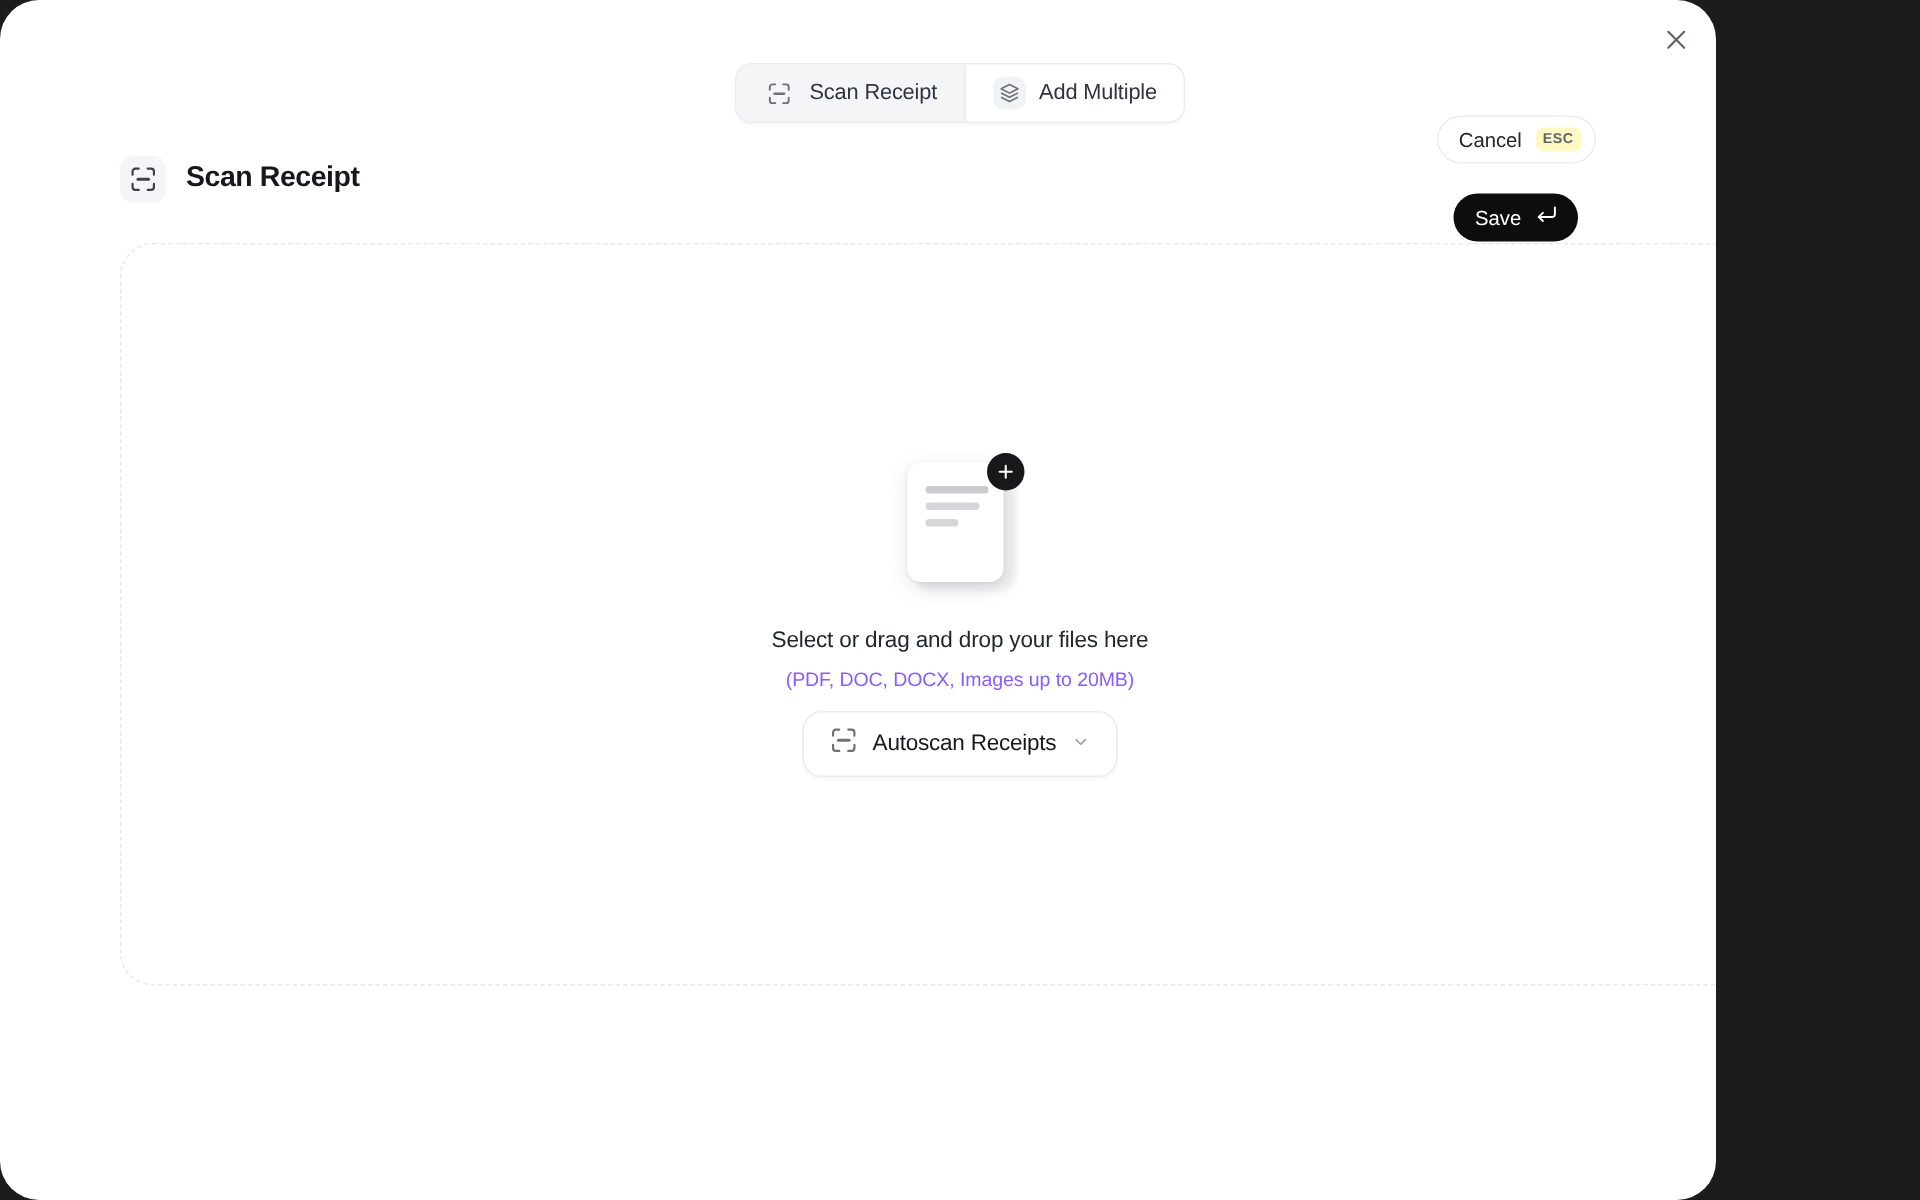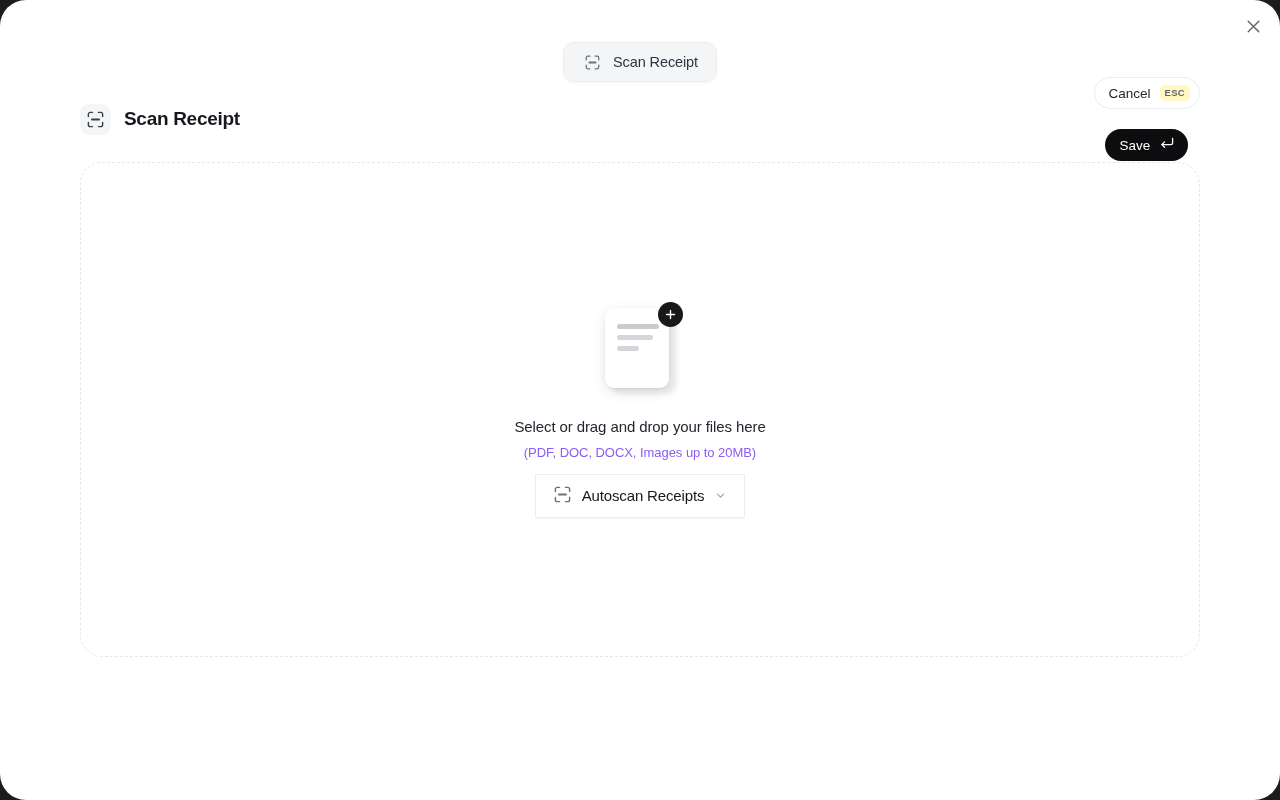--- a/index.html
+++ b/index.html
@@ -12,21 +12,21 @@
 
   body {
     background: #1c1c1e;
     font-family: "Liberation Sans", sans-serif;
     -webkit-font-smoothing: antialiased;
   }
 
   .app-window {
     position: absolute;
     left: 0; top: 0;
-    width: 1280px;
+    width: 1144px;
     height: 800px;
     background: #ffffff;
     border-radius: 26px;
     overflow: hidden;
   }
 
   
   .close-btn {
     position: absolute;
     top: 13px;
@@ -250,21 +250,21 @@
     letter-spacing: -0.05px;
   }
 
   .autoscan-btn {
     margin-top: 14px;
     display: flex;
     align-items: center;
     gap: 11px;
     height: 44px;
     padding: 0 18px 0 18px;
-    border-radius: 1px;
+    border-radius: 13px;
     border: 1px solid #ececee;
     background: #ffffff;
     font-family: "Liberation Sans", sans-serif;
     font-size: 15px;
     color: #16181d;
     cursor: pointer;
     box-shadow: 0 1px 2px rgba(16,18,22,0.04);
   }
   .autoscan-label { letter-spacing: -0.15px; }
 </style>
@@ -288,20 +288,30 @@
         <span class="tab-icon">
           <svg width="15" height="15" viewBox="0 0 16 16" fill="none">
             <path d="M1.3 5.2V3.1a1.8 1.8 0 0 1 1.8-1.8h2.1M10.8 1.3h2.1a1.8 1.8 0 0 1 1.8 1.8v2.1M14.7 10.8v2.1a1.8 1.8 0 0 1-1.8 1.8h-2.1M5.2 14.7H3.1a1.8 1.8 0 0 1-1.8-1.8v-2.1" stroke="#6b7079" stroke-width="1.35" stroke-linecap="round"></path>
             <path d="M4.7 8h6.6" stroke="#6b7079" stroke-width="1.9" stroke-linecap="round"></path>
           </svg>
         </span>
         <span class="tab-label">Scan Receipt</span>
       </button>
 
 
+      <button class="tab">
+        <span class="tab-icon">
+          <svg width="14" height="14" viewBox="0 0 16 16" fill="none">
+            <path d="M8 1.5 14.4 4.8 8 8.1 1.6 4.8 8 1.5Z" stroke="#6b7079" stroke-width="1.25" stroke-linejoin="round"></path>
+            <path d="M1.6 8 8 11.3 14.4 8" stroke="#6b7079" stroke-width="1.25" stroke-linejoin="round"></path>
+            <path d="M1.6 11.2 8 14.5 14.4 11.2" stroke="#6b7079" stroke-width="1.25" stroke-linejoin="round"></path>
+          </svg>
+        </span>
+        <span class="tab-label">Add Multiple</span>
+      </button>
 
     </div>
   </div>
 
   <div class="page-header">
 
     <div class="header-left">
       <span class="header-icon">
         <svg width="17" height="17" viewBox="0 0 16 16" fill="none">
           <path d="M1.3 5.2V3.1a1.8 1.8 0 0 1 1.8-1.8h2.1M10.8 1.3h2.1a1.8 1.8 0 0 1 1.8 1.8v2.1M14.7 10.8v2.1a1.8 1.8 0 0 1-1.8 1.8h-2.1M5.2 14.7H3.1a1.8 1.8 0 0 1-1.8-1.8v-2.1" stroke="#3c4049" stroke-width="1.35" stroke-linecap="round"></path>

